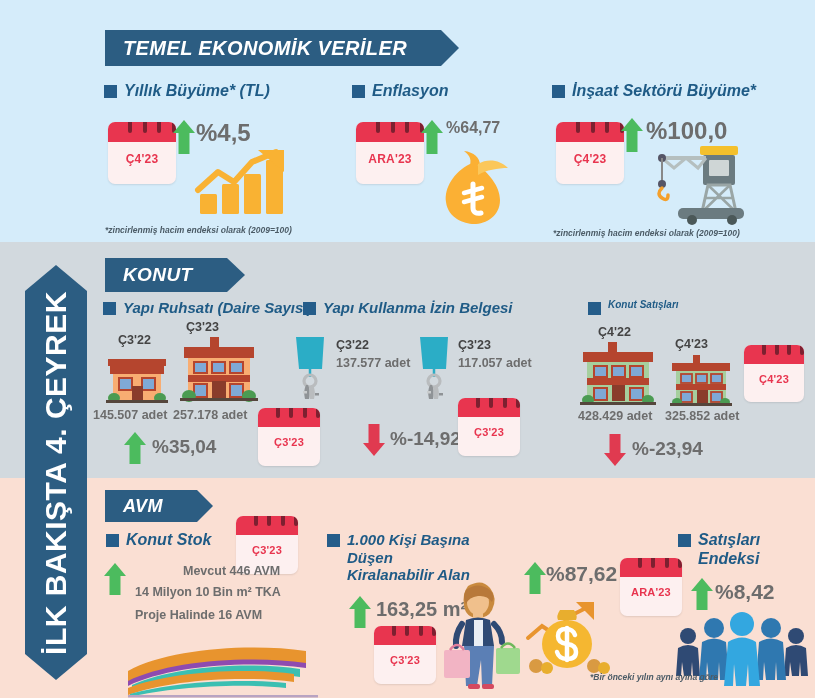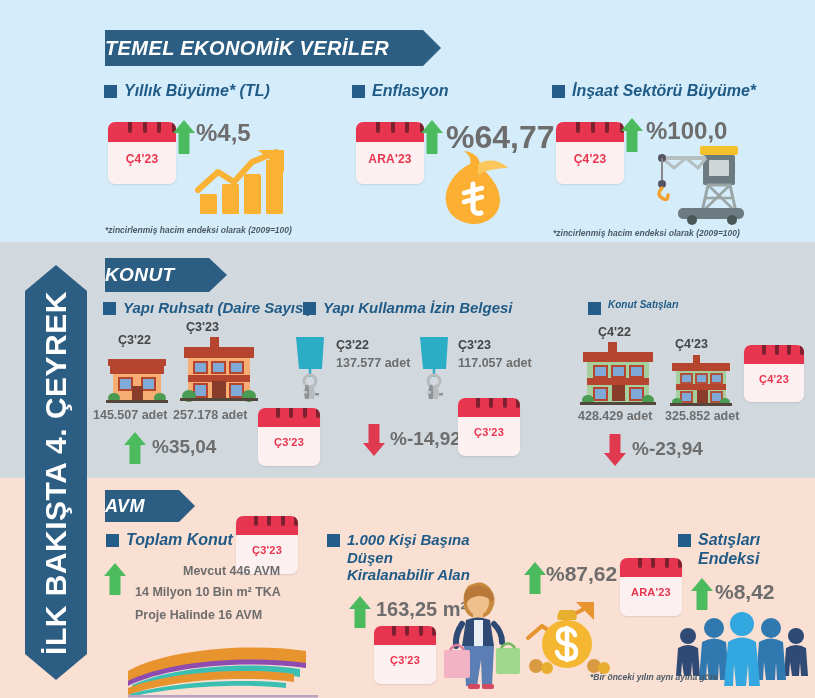--- a/index.html
+++ b/index.html
@@ -27,21 +27,21 @@
     transform:translate(-50%,-50%) rotate(-90deg);
     white-space:nowrap;color:#ffffff;
     font-size:30px;font-weight:bold;letter-spacing:0.5px;
   }
 
   
   .banner{
     position:absolute;height:36px;background:#2c5d82;color:#fff;
     display:flex;align-items:center;
     font-style:italic;font-weight:bold;font-size:20px;
-    padding-right:34px;
+    padding-left:18px;padding-right:34px;
     letter-spacing:0.4px;
   }
   .banner::after{
     content:"";position:absolute;right:-18px;top:0;
     width:0;height:0;border-top:18px solid transparent;
     border-bottom:18px solid transparent;border-left:18px solid #2c5d82;
   }
   #banner-eco  {left:105px;top:30px;}
   #banner-konut{left:105px;top:258px;height:34px;font-size:19px;}
   #banner-konut::after{border-top-width:17px;border-bottom-width:17px;}
@@ -162,21 +162,21 @@
         <i style="height:16px;"></i>
         <i style="height:16px;"></i>
     </div>
     <div class="lbl" style="top:26px;height:22px;font-size:12px;">ARA'23</div>
   </div>
 
   <div class="arrow-up up-green" style="left:420px;top:120px;width:24px;height:34px;">
     <span class="head"></span>
       <span class="shaft" style="height:22px;"></span>
   </div>
-  <div class="value" style="left:446px;top:119px;font-size:32px;">%64,77</div>
+  <div class="value" style="left:446px;top:119px;font-size:16px;">%64,77</div>
 
   <div class="ill" style="left:430px;top:148px;">
     <svg width="86" height="80" viewBox="0 0 86 80">
       <path d="M40 16 C24 24 14 40 16 54 C18 70 34 76 44 76 C56 76 70 68 70 52 C70 38 58 24 46 16 Z" fill="#fbb034"></path>
       <path d="M40 17 C42 10 38 6 34 3 C44 4 50 10 50 17 Z" fill="#fbb034"></path>
       <path d="M48 16 C58 10 70 12 78 20 C68 20 56 22 48 27 Z" fill="#fbc75a"></path>
       <path d="M43 36 L43 60 C43 64 46 66 51 65" stroke="#fff" stroke-width="5" fill="none" stroke-linecap="round"></path>
       <path d="M34 45 L52 40" stroke="#fff" stroke-width="4.5" stroke-linecap="round"></path>
       <path d="M34 54 L52 49" stroke="#fff" stroke-width="4.5" stroke-linecap="round"></path>
     </svg>
@@ -398,21 +398,21 @@
         <i style="height:15px;"></i>
         <i style="height:15px;"></i>
     </div>
     <div class="lbl" style="top:24px;height:20px;font-size:11px;">Ç4'23</div>
   </div>
 
   <div class="banner" id="banner-avm">AVM</div>
 
   <div class="item-title" style="left:106px;top:531px;font-size:16px;width:160px;">
     <span class="bullet"></span>
-    <span>Toplam Konut</span>
+    <span>Konut Stok</span>
   </div>
 
   <div class="cal" style="left:236px;top:516px;width:62px;height:58px;">
     <div class="top" style="height:19px;"></div>
     <div class="rings" style="padding:0 9px;">
       <i style="height:15px;"></i>
         <i style="height:15px;"></i>
         <i style="height:15px;"></i>
         <i style="height:15px;"></i>
     </div>

